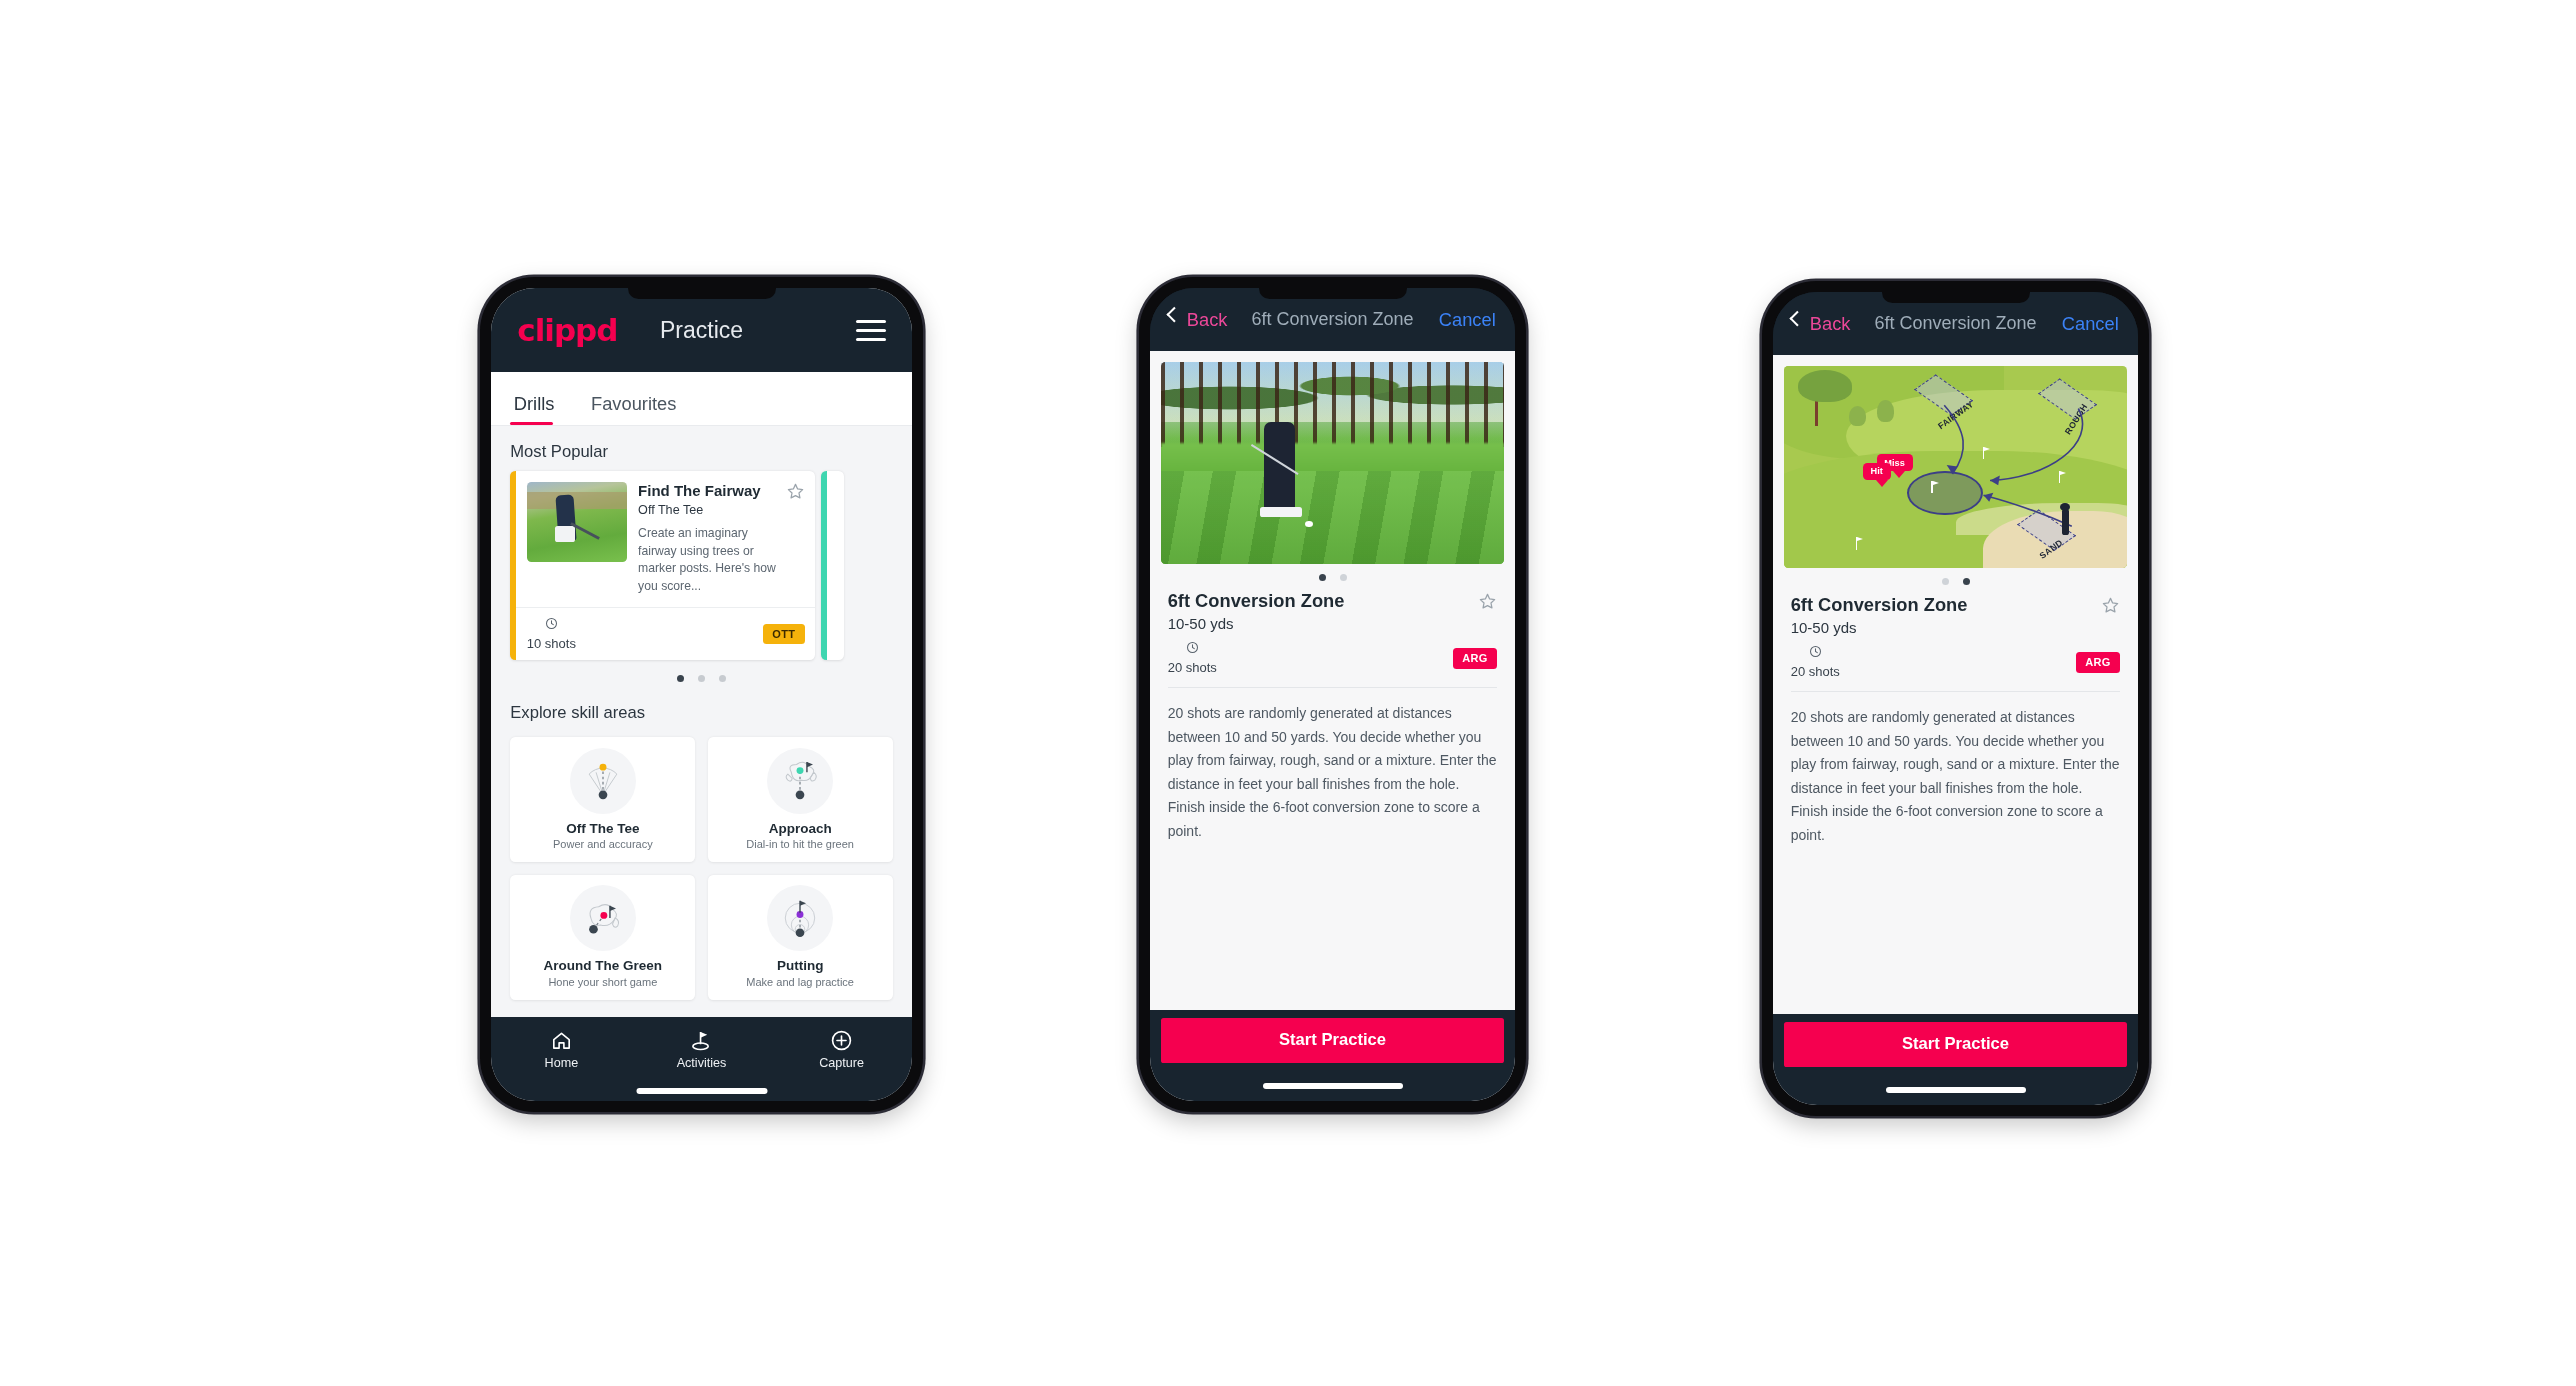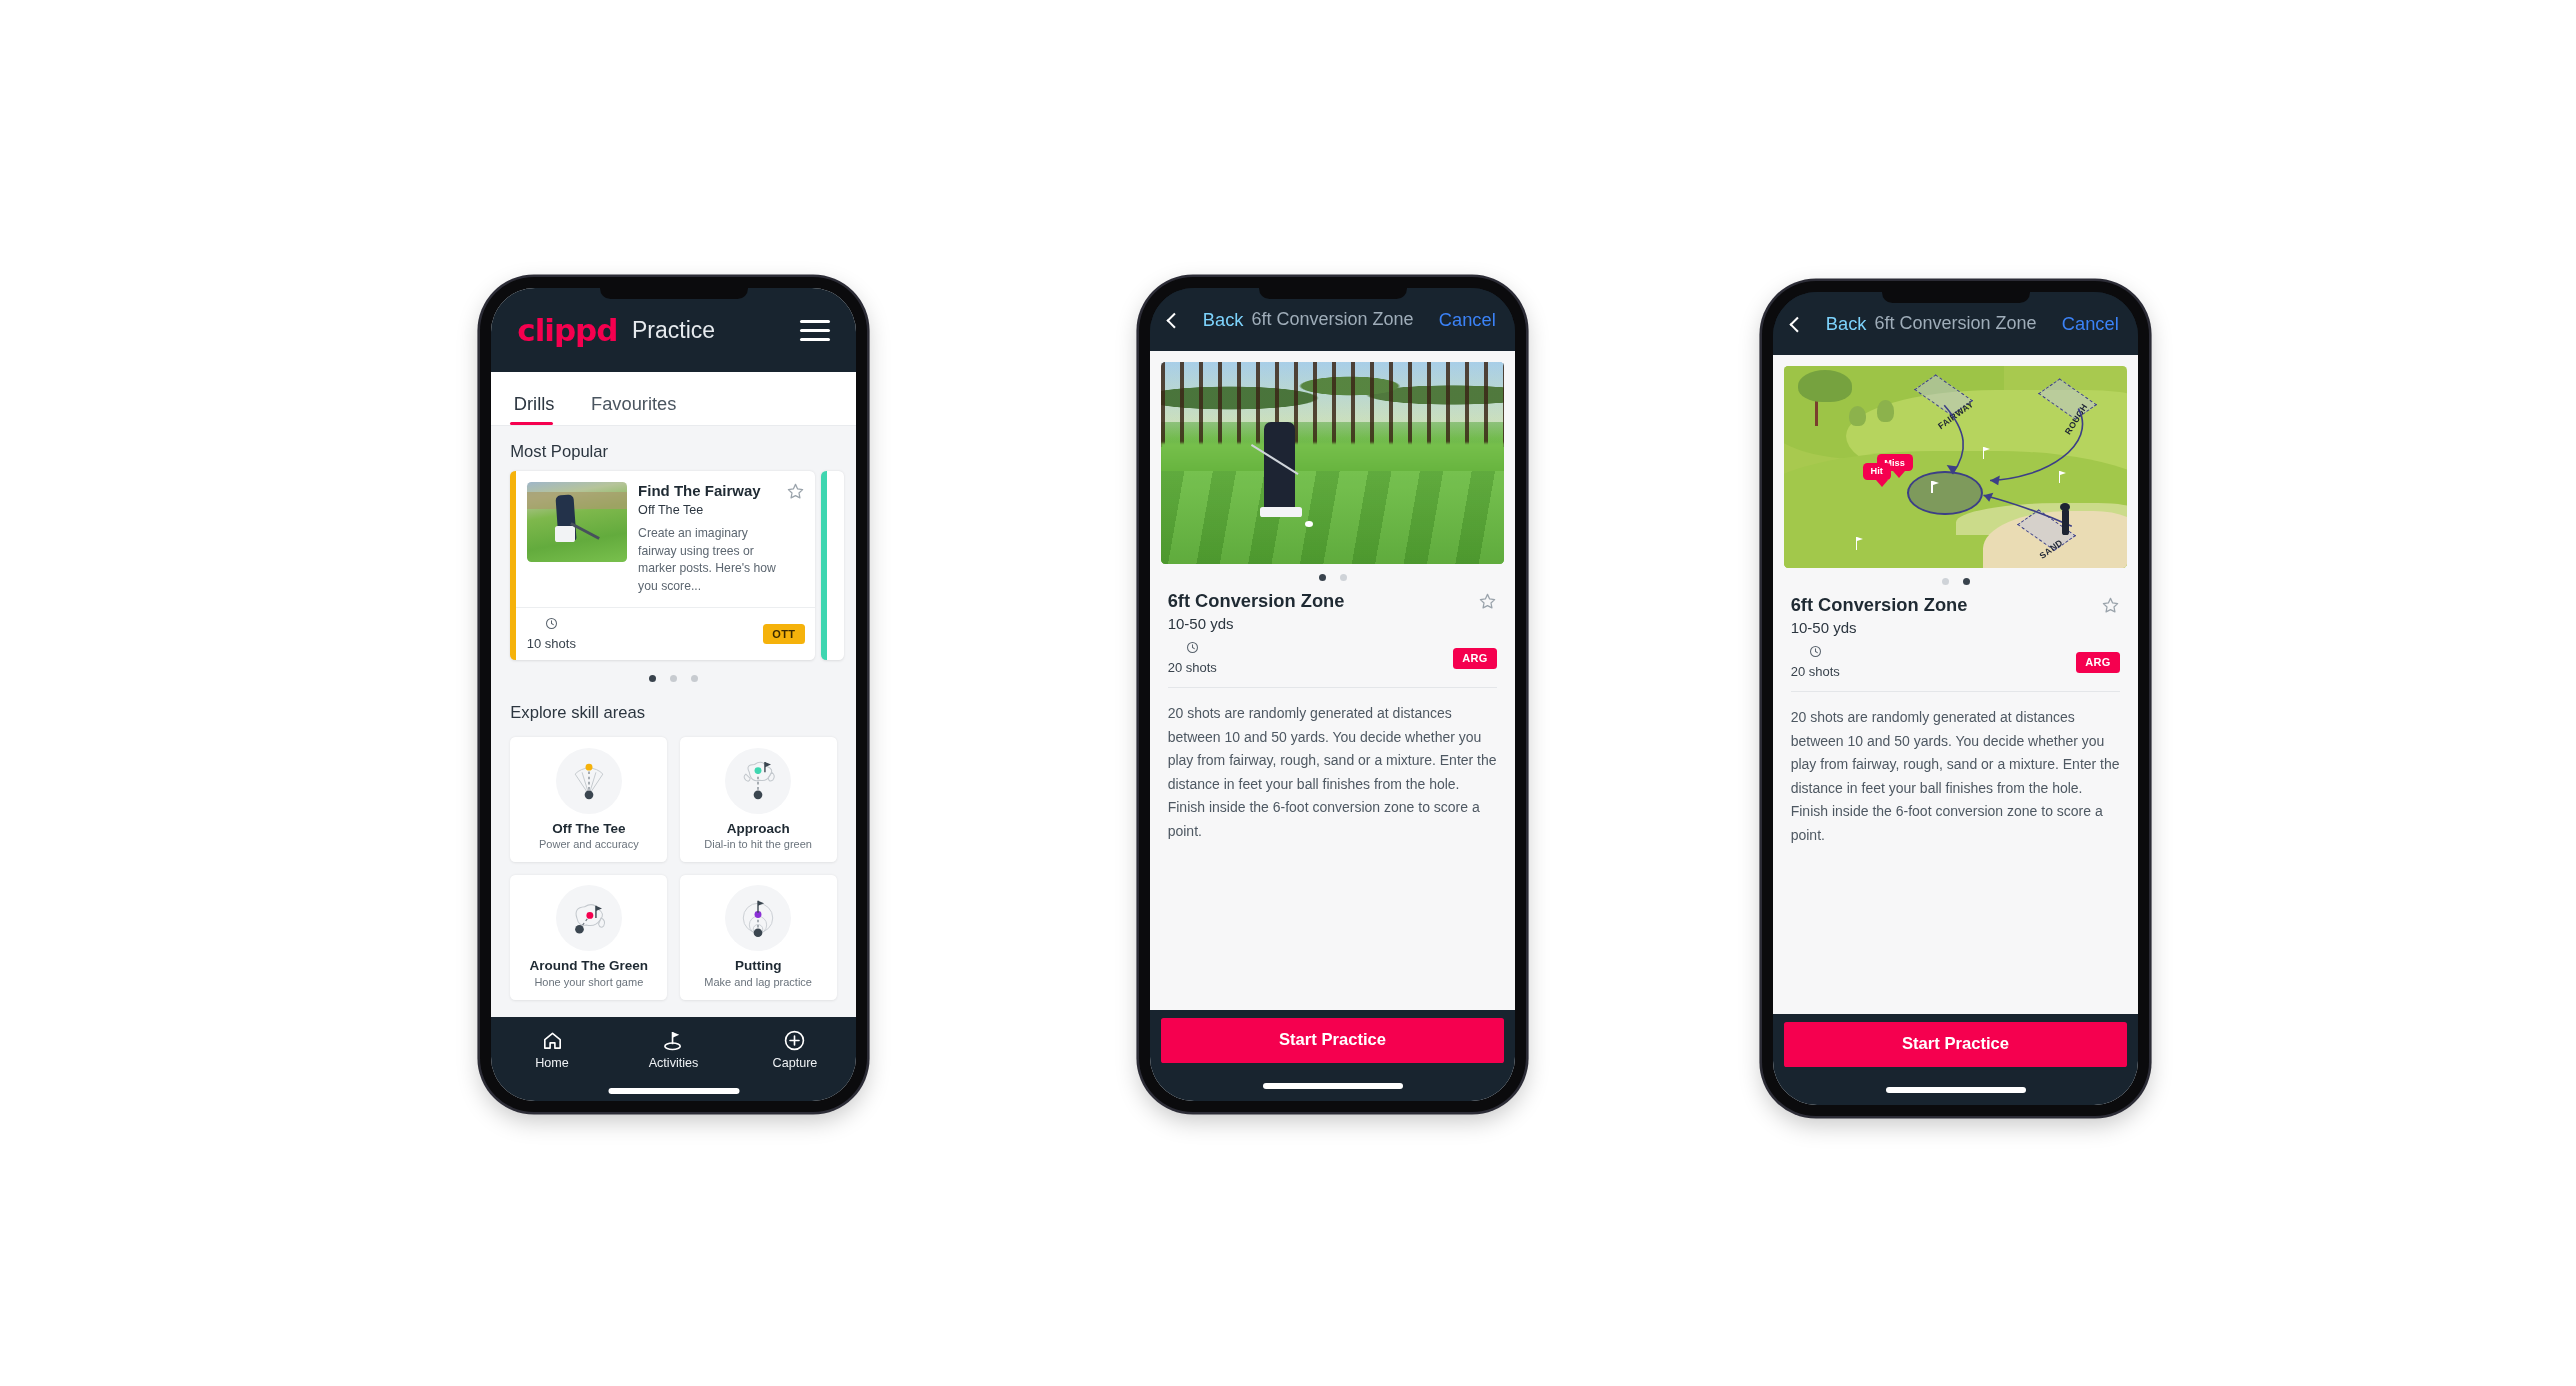--- a/index.html
+++ b/index.html
@@ -35,21 +35,21 @@
     border-bottom-left-radius: 10.5px; border-bottom-right-radius: 10.5px;
     z-index: 40;
   }
   .home-indicator {
     position: absolute; bottom: 11.3px; left: 50%; transform: translateX(-50%);
     width: 140px; height: 6.1px; border-radius: 3.5px; background: #ffffff;
     z-index: 35;
   }
 
   
-  #phone1 { left: 480px; top: 277px; width: 387px; height: 835px; }
+  #phone1 { left: 480px; top: 277px; width: 443px; height: 835px; }
   #phone1 .phone-inner { background:#f4f5f7; }
 
   .p1-topbar {
     height: 84px; background: #18242f;
     display: flex; align-items: center; padding: 0 26px;
     flex: 0 0 auto; position: relative;
   }
   .logo {
     font-size: 31px; font-weight: 700; color: #f5004f;
     letter-spacing: -1px; font-family: "DejaVu Sans", sans-serif;
@@ -145,21 +145,21 @@
   .nav-label { font-size: 12.6px; color:#eef1f4; }
 
   
   #phone2 { left: 1139px; top: 277px; width: 387px; height: 835px; }
   #phone3 { left: 1762px; top: 281px; width: 387px; height: 835px; }
 
   .p-topbar {
     height: 63px; background:#18242f; display:flex; align-items:center;
     padding: 0 19px; flex:0 0 auto; position:relative;
   }
-  .nav-back { display:flex; align-items:center; gap:23px; color:#7dd3fc; font-size:18.3px; z-index:2;}
+  .nav-back { display:flex; gap:7px; color:#ec4899; font-size:18.3px; z-index:2;}
   .chev { width:10.5px; height:10.5px; border-left:2.6px solid #fff; border-bottom:2.6px solid #fff;
           transform: rotate(45deg); }
   .p-title {
     position:absolute; left:0; right:0; text-align:center; font-size:18px;
     color:#9fadb9; pointer-events:none;
   }
   .nav-cancel { margin-left:auto; color:#3b82f6; font-size:18.3px; z-index:2; }
 
   .p-sheet { flex:1; background:#f7f7f8; display:flex; flex-direction:column; overflow:hidden; }
   .media { margin: 10.5px 10.5px 0; height: 202px; border-radius: 4.4px; overflow:hidden; position:relative; }

